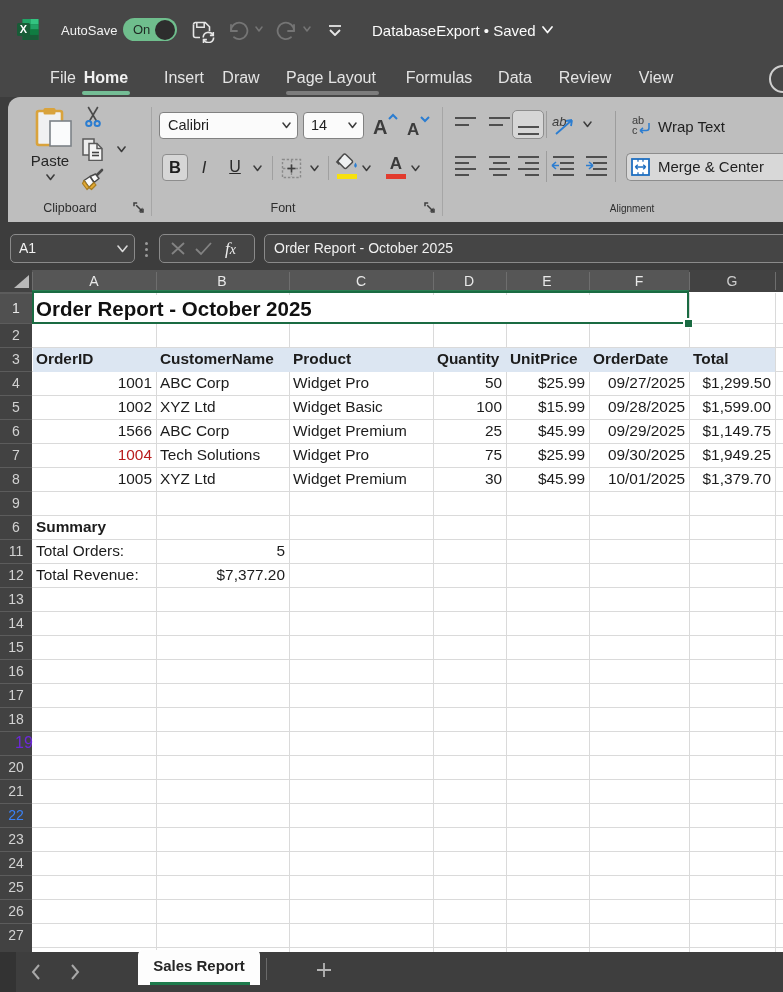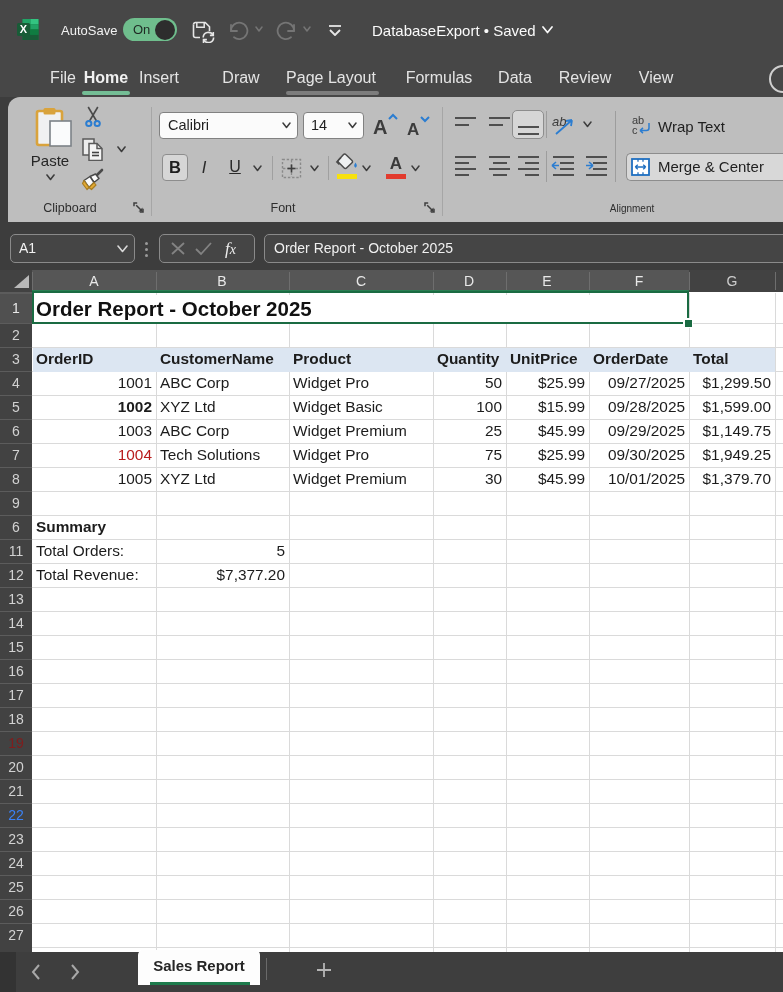--- a/index.html
+++ b/index.html
@@ -45,21 +45,21 @@
 <svg style="position:absolute;left:327px;top:24px" width="16" height="14" viewBox="0 0 16 14">
 <line x1="2" y1="2" x2="14" y2="2" stroke="#e6e6e6" stroke-width="1.8"></line>
 <path d="M3,6 L8,11 L13,6" fill="none" stroke="#e6e6e6" stroke-width="1.8" stroke-linejoin="round"></path>
 </svg>
 <div style="position:absolute;left:372px;top:19px;height:24px;line-height:24px;font-size:15px;color:#fafafa;font-weight:400;white-space:nowrap;">DatabaseExport&nbsp;•&nbsp;Saved</div>
 <svg style="position:absolute;left:541.5px;top:26.25px" width="11" height="8" viewBox="0 0 11 8">
     <path d="M1,1 L5.5,6.5 L10,1" fill="none" stroke="#fafafa" stroke-width="1.7" stroke-linecap="round" stroke-linejoin="round"></path>
   </svg>
 <div style="position:absolute;left:37px;top:64px;height:28px;line-height:28px;font-size:16px;color:#e4e4e4;font-weight:400;white-space:nowrap;transform:translateX(-50%);margin-left:26px;">File</div>
 <div style="position:absolute;left:106px;top:64px;height:28px;line-height:28px;font-size:16px;color:#f0f0f0;font-weight:700;white-space:nowrap;transform:translateX(-50%);">Home</div>
-<div style="position:absolute;left:159px;top:64px;height:28px;line-height:28px;font-size:16px;color:#e4e4e4;font-weight:400;white-space:nowrap;transform:translateX(-50%);">Insert</div>
+<div style="position:absolute;left:184px;top:64px;height:28px;line-height:28px;font-size:16px;color:#e4e4e4;font-weight:400;white-space:nowrap;transform:translateX(-50%);">Insert</div>
 <div style="position:absolute;left:241px;top:64px;height:28px;line-height:28px;font-size:16px;color:#e4e4e4;font-weight:400;white-space:nowrap;transform:translateX(-50%);">Draw</div>
 <div style="position:absolute;left:331px;top:64px;height:28px;line-height:28px;font-size:16px;color:#e4e4e4;font-weight:400;white-space:nowrap;transform:translateX(-50%);">Page Layout</div>
 <div style="position:absolute;left:439px;top:64px;height:28px;line-height:28px;font-size:16px;color:#e4e4e4;font-weight:400;white-space:nowrap;transform:translateX(-50%);">Formulas</div>
 <div style="position:absolute;left:515px;top:64px;height:28px;line-height:28px;font-size:16px;color:#e4e4e4;font-weight:400;white-space:nowrap;transform:translateX(-50%);">Data</div>
 <div style="position:absolute;left:585px;top:64px;height:28px;line-height:28px;font-size:16px;color:#e4e4e4;font-weight:400;white-space:nowrap;transform:translateX(-50%);">Review</div>
 <div style="position:absolute;left:656px;top:64px;height:28px;line-height:28px;font-size:16px;color:#e4e4e4;font-weight:400;white-space:nowrap;transform:translateX(-50%);">View</div>
 <div style="position:absolute;left:716px;top:64px;height:28px;line-height:28px;font-size:16px;color:#e4e4e4;font-weight:400;white-space:nowrap;transform:translateX(-50%);margin-top:40px;">Help</div>
 <div style="position:absolute;left:82px;top:91px;width:48px;height:3.5px;background:#74bd95;border-radius:2px;"></div>
 <div style="position:absolute;left:286px;top:91px;width:93px;height:3.5px;background:#7d7d7d;border-radius:2px;"></div>
 <svg style="position:absolute;left:766px;top:63px" width="17" height="32" viewBox="0 0 17 32">
@@ -341,21 +341,21 @@
 <div style="position:absolute;left:16px;top:491px;height:24px;line-height:24px;font-size:14px;color:#d2d2d2;font-weight:400;white-space:nowrap;transform:translateX(-50%);">9</div>
 <div style="position:absolute;left:16px;top:515px;height:24px;line-height:24px;font-size:14px;color:#d2d2d2;font-weight:400;white-space:nowrap;transform:translateX(-50%);">6</div>
 <div style="position:absolute;left:16px;top:539px;height:24px;line-height:24px;font-size:14px;color:#d2d2d2;font-weight:400;white-space:nowrap;transform:translateX(-50%);">11</div>
 <div style="position:absolute;left:16px;top:563px;height:24px;line-height:24px;font-size:14px;color:#d2d2d2;font-weight:400;white-space:nowrap;transform:translateX(-50%);">12</div>
 <div style="position:absolute;left:16px;top:587px;height:24px;line-height:24px;font-size:14px;color:#d2d2d2;font-weight:400;white-space:nowrap;transform:translateX(-50%);">13</div>
 <div style="position:absolute;left:16px;top:611px;height:24px;line-height:24px;font-size:14px;color:#d2d2d2;font-weight:400;white-space:nowrap;transform:translateX(-50%);">14</div>
 <div style="position:absolute;left:16px;top:635px;height:24px;line-height:24px;font-size:14px;color:#d2d2d2;font-weight:400;white-space:nowrap;transform:translateX(-50%);">15</div>
 <div style="position:absolute;left:16px;top:659px;height:24px;line-height:24px;font-size:14px;color:#d2d2d2;font-weight:400;white-space:nowrap;transform:translateX(-50%);">16</div>
 <div style="position:absolute;left:16px;top:683px;height:24px;line-height:24px;font-size:14px;color:#d2d2d2;font-weight:400;white-space:nowrap;transform:translateX(-50%);">17</div>
 <div style="position:absolute;left:16px;top:707px;height:24px;line-height:24px;font-size:14px;color:#d2d2d2;font-weight:400;white-space:nowrap;transform:translateX(-50%);">18</div>
-<div style="position:absolute;left:16px;top:731px;height:24px;line-height:24px;font-size:14px;color:#7f1d1d;font-weight:400;white-space:nowrap;transform:translateX(-50%);">19</div>
+<div style="position:absolute;left:24px;top:731px;height:24px;line-height:24px;font-size:16px;color:#6d28d9;font-weight:400;white-space:nowrap;transform:translateX(-50%);">19</div>
 <div style="position:absolute;left:16px;top:755px;height:24px;line-height:24px;font-size:14px;color:#d2d2d2;font-weight:400;white-space:nowrap;transform:translateX(-50%);">20</div>
 <div style="position:absolute;left:16px;top:779px;height:24px;line-height:24px;font-size:14px;color:#d2d2d2;font-weight:400;white-space:nowrap;transform:translateX(-50%);">21</div>
 <div style="position:absolute;left:16px;top:803px;height:24px;line-height:24px;font-size:14px;color:#3b82f6;font-weight:400;white-space:nowrap;transform:translateX(-50%);">22</div>
 <div style="position:absolute;left:16px;top:827px;height:24px;line-height:24px;font-size:14px;color:#d2d2d2;font-weight:400;white-space:nowrap;transform:translateX(-50%);">23</div>
 <div style="position:absolute;left:16px;top:851px;height:24px;line-height:24px;font-size:14px;color:#d2d2d2;font-weight:400;white-space:nowrap;transform:translateX(-50%);">24</div>
 <div style="position:absolute;left:16px;top:875px;height:24px;line-height:24px;font-size:14px;color:#d2d2d2;font-weight:400;white-space:nowrap;transform:translateX(-50%);">25</div>
 <div style="position:absolute;left:16px;top:899px;height:24px;line-height:24px;font-size:14px;color:#d2d2d2;font-weight:400;white-space:nowrap;transform:translateX(-50%);">26</div>
 <div style="position:absolute;left:16px;top:923px;height:24px;line-height:24px;font-size:14px;color:#d2d2d2;font-weight:400;white-space:nowrap;transform:translateX(-50%);">27</div>
 <div style="position:absolute;left:33px;top:347.5px;width:742px;height:24px;background:#dce6f2;"></div>
 <div style="position:absolute;left:34px;top:295px;width:653px;height:27px;background:#ffffff;"></div>
@@ -370,28 +370,28 @@
 <div style="position:absolute;left:510px;top:347px;height:24px;line-height:24px;font-size:15.4px;color:#1c1c1c;font-weight:700;white-space:nowrap;">UnitPrice</div>
 <div style="position:absolute;left:593px;top:347px;height:24px;line-height:24px;font-size:15.4px;color:#1c1c1c;font-weight:700;white-space:nowrap;">OrderDate</div>
 <div style="position:absolute;left:693px;top:347px;height:24px;line-height:24px;font-size:15.4px;color:#1c1c1c;font-weight:700;white-space:nowrap;">Total</div>
 <div style="position:absolute;right:631px;top:371px;height:24px;line-height:24px;font-size:15.4px;color:#1c1c1c;font-weight:400;white-space:nowrap;">1001</div>
 <div style="position:absolute;left:160px;top:371px;height:24px;line-height:24px;font-size:15.4px;color:#1c1c1c;font-weight:400;white-space:nowrap;">ABC Corp</div>
 <div style="position:absolute;left:293px;top:371px;height:24px;line-height:24px;font-size:15.4px;color:#1c1c1c;font-weight:400;white-space:nowrap;">Widget Pro</div>
 <div style="position:absolute;right:281px;top:371px;height:24px;line-height:24px;font-size:15.4px;color:#1c1c1c;font-weight:400;white-space:nowrap;">50</div>
 <div style="position:absolute;right:198px;top:371px;height:24px;line-height:24px;font-size:15.4px;color:#1c1c1c;font-weight:400;white-space:nowrap;">$25.99</div>
 <div style="position:absolute;right:98px;top:371px;height:24px;line-height:24px;font-size:15.4px;color:#1c1c1c;font-weight:400;white-space:nowrap;">09/27/2025</div>
 <div style="position:absolute;right:12px;top:371px;height:24px;line-height:24px;font-size:15.4px;color:#1c1c1c;font-weight:400;white-space:nowrap;">$1,299.50</div>
-<div style="position:absolute;right:631px;top:395px;height:24px;line-height:24px;font-size:15.4px;color:#1c1c1c;font-weight:700;white-space:nowrap;">1002</div>
+<div style="position:absolute;right:631px;top:395px;height:24px;line-height:24px;font-size:15.4px;color:#1c1c1c;font-weight:400;white-space:nowrap;">1002</div>
 <div style="position:absolute;left:160px;top:395px;height:24px;line-height:24px;font-size:15.4px;color:#1c1c1c;font-weight:400;white-space:nowrap;">XYZ Ltd</div>
 <div style="position:absolute;left:293px;top:395px;height:24px;line-height:24px;font-size:15.4px;color:#1c1c1c;font-weight:400;white-space:nowrap;">Widget Basic</div>
 <div style="position:absolute;right:281px;top:395px;height:24px;line-height:24px;font-size:15.4px;color:#1c1c1c;font-weight:400;white-space:nowrap;">100</div>
 <div style="position:absolute;right:198px;top:395px;height:24px;line-height:24px;font-size:15.4px;color:#1c1c1c;font-weight:400;white-space:nowrap;">$15.99</div>
 <div style="position:absolute;right:98px;top:395px;height:24px;line-height:24px;font-size:15.4px;color:#1c1c1c;font-weight:400;white-space:nowrap;">09/28/2025</div>
 <div style="position:absolute;right:12px;top:395px;height:24px;line-height:24px;font-size:15.4px;color:#1c1c1c;font-weight:400;white-space:nowrap;">$1,599.00</div>
-<div style="position:absolute;right:631px;top:419px;height:24px;line-height:24px;font-size:15.4px;color:#1c1c1c;font-weight:400;white-space:nowrap;">1003</div>
+<div style="position:absolute;right:631px;top:419px;height:24px;line-height:24px;font-size:15.4px;color:#1c1c1c;font-weight:400;white-space:nowrap;">1566</div>
 <div style="position:absolute;left:160px;top:419px;height:24px;line-height:24px;font-size:15.4px;color:#1c1c1c;font-weight:400;white-space:nowrap;">ABC Corp</div>
 <div style="position:absolute;left:293px;top:419px;height:24px;line-height:24px;font-size:15.4px;color:#1c1c1c;font-weight:400;white-space:nowrap;">Widget Premium</div>
 <div style="position:absolute;right:281px;top:419px;height:24px;line-height:24px;font-size:15.4px;color:#1c1c1c;font-weight:400;white-space:nowrap;">25</div>
 <div style="position:absolute;right:198px;top:419px;height:24px;line-height:24px;font-size:15.4px;color:#1c1c1c;font-weight:400;white-space:nowrap;">$45.99</div>
 <div style="position:absolute;right:98px;top:419px;height:24px;line-height:24px;font-size:15.4px;color:#1c1c1c;font-weight:400;white-space:nowrap;">09/29/2025</div>
 <div style="position:absolute;right:12px;top:419px;height:24px;line-height:24px;font-size:15.4px;color:#1c1c1c;font-weight:400;white-space:nowrap;">$1,149.75</div>
 <div style="position:absolute;right:631px;top:443px;height:24px;line-height:24px;font-size:15.4px;color:#b91c1c;font-weight:400;white-space:nowrap;">1004</div>
 <div style="position:absolute;left:160px;top:443px;height:24px;line-height:24px;font-size:15.4px;color:#1c1c1c;font-weight:400;white-space:nowrap;">Tech Solutions</div>
 <div style="position:absolute;left:293px;top:443px;height:24px;line-height:24px;font-size:15.4px;color:#1c1c1c;font-weight:400;white-space:nowrap;">Widget Pro</div>
 <div style="position:absolute;right:281px;top:443px;height:24px;line-height:24px;font-size:15.4px;color:#1c1c1c;font-weight:400;white-space:nowrap;">75</div>

